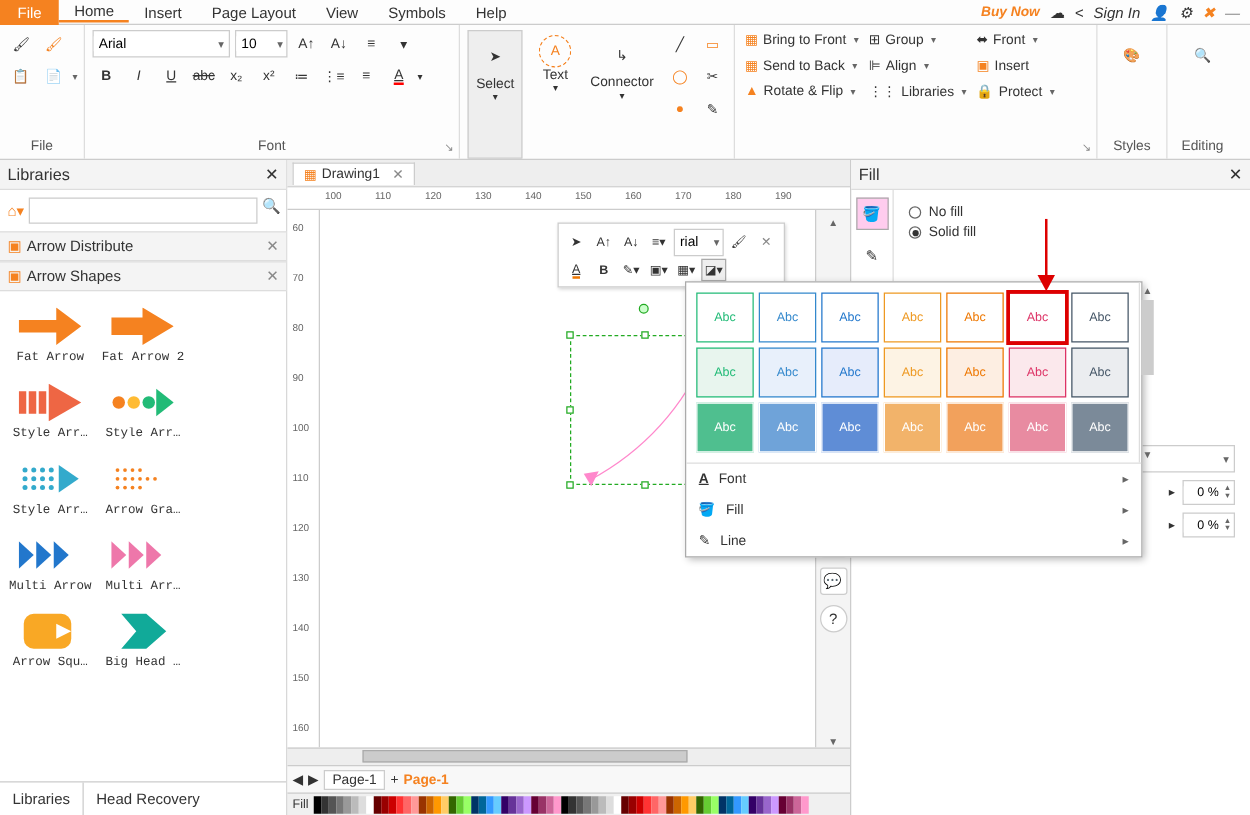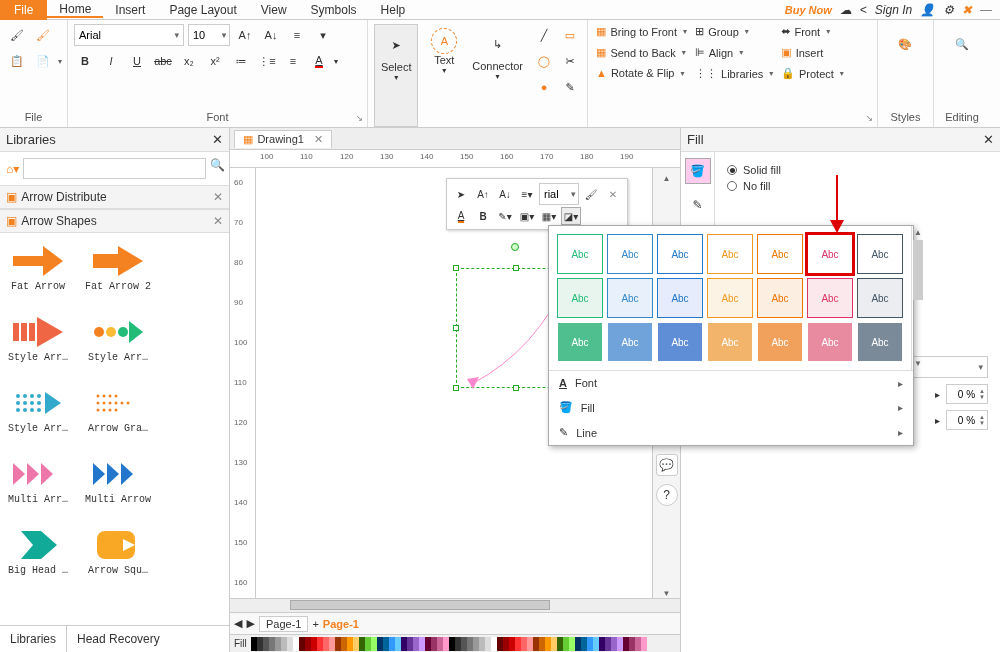--- a/index.html
+++ b/index.html
@@ -34,21 +34,21 @@
 
 .mainarea { display: flex; height: calc(652px - 128px); }
 .leftpanel { width: 230px; border-right: 1px solid #ccc; display: flex; flex-direction: column; }
 .panel-hdr { background: #f4f4f4; padding: 4px 6px; font-size: 13px; display: flex; justify-content: space-between; border-bottom: 1px solid #ddd; }
 .lib-search { display: flex; gap: 4px; padding: 6px; }
 .lib-search .home { width: 24px; display: flex; align-items: center; justify-content: center; }
 .lib-search input { flex: 1; border: 1px solid #ccc; padding: 2px; }
 .lib-cat { background: #f4f4f4; padding: 4px 6px; font-size: 12px; display: flex; align-items: center; gap: 4px; border-top: 1px solid #ddd; border-bottom: 1px solid #ddd; }
 .lib-cat .exp { color: #f58220; }
 .lib-cat .x { margin-left: auto; color: #888; }
-.shapes-grid { display: grid; grid-template-columns: 1fr 1fr 1fr; gap: 12px; padding: 4px; overflow: auto; }
+.shapes-grid { display: grid; grid-template-columns: 1fr 1fr 1fr; gap: 2px; padding: 4px; overflow: auto; }
 .shape-cell { display: flex; flex-direction: column; align-items: center; padding: 4px 0; }
 .shape-cell .thumb { width: 56px; height: 40px; display: flex; align-items: center; justify-content: center; }
 .shape-cell .lbl { font-family: "Courier New", monospace; font-size: 10px; text-align: center; white-space: nowrap; overflow: hidden; text-overflow: ellipsis; width: 68px; }
 .bottom-tabs { margin-top: auto; border-top: 1px solid #ccc; display: flex; }
 .bottom-tabs span { padding: 6px 10px; font-size: 12px; }
 
 
 .canvaswrap { flex: 1; display: flex; flex-direction: column; position: relative; background: #f0f0f0; }
 .doc-tab { display: flex; align-items: center; background: #eee; border-bottom: 1px solid #ccc; height: 22px; }
 .doc-tab .tab { background: #fff; border: 1px solid #ccc; border-bottom: none; padding: 2px 8px; font-size: 11px; display: flex; align-items: center; gap: 4px; margin-left: 4px; }
@@ -393,58 +393,58 @@
                 <circle cx="23" cy="22" r="1.5"></circle>
               </g>
             </svg>
           </div>
           <div class="lbl">Arrow Gra…</div>
         </div>
       <div class="shape-cell"></div>
       <div class="shape-cell">
           <div class="thumb">
             <svg width="50" height="30">
+              <g fill="#27c">
+                <polygon points="0,4 12,15 0,26"></polygon>
+                <polygon points="14,4 26,15 14,26"></polygon>
+                <polygon points="28,4 40,15 28,26"></polygon>
+              </g>
+            </svg>
+          </div>
+          <div class="lbl">Multi Arrow</div>
+        </div>
+      <div class="shape-cell">
+          <div class="thumb">
+            <svg width="50" height="30">
               <g fill="#e7a">
                 <polygon points="0,4 12,15 0,26"></polygon>
                 <polygon points="14,4 26,15 14,26"></polygon>
                 <polygon points="28,4 40,15 28,26"></polygon>
               </g>
             </svg>
           </div>
           <div class="lbl">Multi Arr…</div>
         </div>
-      <div class="shape-cell">
-          <div class="thumb">
-            <svg width="50" height="30">
-              <g fill="#27c">
-                <polygon points="0,4 12,15 0,26"></polygon>
-                <polygon points="14,4 26,15 14,26"></polygon>
-                <polygon points="28,4 40,15 28,26"></polygon>
-              </g>
-            </svg>
-          </div>
-          <div class="lbl">Multi Arrow</div>
-        </div>
       <div class="shape-cell"></div>
-      <div class="shape-cell">
-          <div class="thumb">
-            <svg width="50" height="36">
-              <polygon points="8,4 28,4 44,18 28,32 8,32 20,18" fill="#1a9"></polygon>
-            </svg>
-          </div>
-          <div class="lbl">Big Head …</div>
-        </div>
       <div class="shape-cell">
           <div class="thumb">
             <svg width="50" height="36">
               <rect x="4" y="4" width="38" height="28" rx="8" fill="#f9a825"></rect>
               <polygon points="30,12 42,18 30,24" fill="#fff"></polygon>
             </svg>
           </div>
           <div class="lbl">Arrow Squ…</div>
+        </div>
+      <div class="shape-cell">
+          <div class="thumb">
+            <svg width="50" height="36">
+              <polygon points="8,4 28,4 44,18 28,32 8,32 20,18" fill="#1a9"></polygon>
+            </svg>
+          </div>
+          <div class="lbl">Big Head …</div>
         </div>
       <div class="shape-cell"></div>
     </div>
     <div class="bottom-tabs">
       <span style="border-right:1px solid #ccc">Libraries</span>
       <span>Head Recovery</span>
     </div>
   </div>
 
   <div class="canvaswrap">
@@ -629,26 +629,26 @@
         <span>Fill</span>
         <span>✕</span>
       </div>
     <div style="display:flex">
       <div style="width:34px;border-right:1px solid #ddd;display:flex;flex-direction:column;align-items:center;padding-top:6px;gap:8px">
         <div style="width:26px;height:26px;background:#fce;border:1px solid #aaa;display:flex;align-items:center;justify-content:center">🪣</div>
         <div style="width:26px;height:26px;display:flex;align-items:center;justify-content:center">✎</div>
       </div>
       <div class="fill-body" style="flex:1">
         <div class="fill-opt">
+            <span class="radio"></span>
+            <span>No fill</span>
+          </div>
+        <div class="fill-opt">
             <span class="radio on"></span>
             <span>Solid fill</span>
-          </div>
-        <div class="fill-opt">
-            <span class="radio"></span>
-            <span>No fill</span>
           </div>
         <div style="height:160px"></div>
         <div style="display:flex;justify-content:flex-end;gap:6px;align-items:center">
           <div class="sel-box" style="width:120px">
               <input style="">
               <span class="dd">▾</span>
             </div>
         </div>
         <div style="display:flex;justify-content:flex-end;gap:6px;align-items:center;margin-top:6px">
           <span style="font-size:10px">▸</span>

